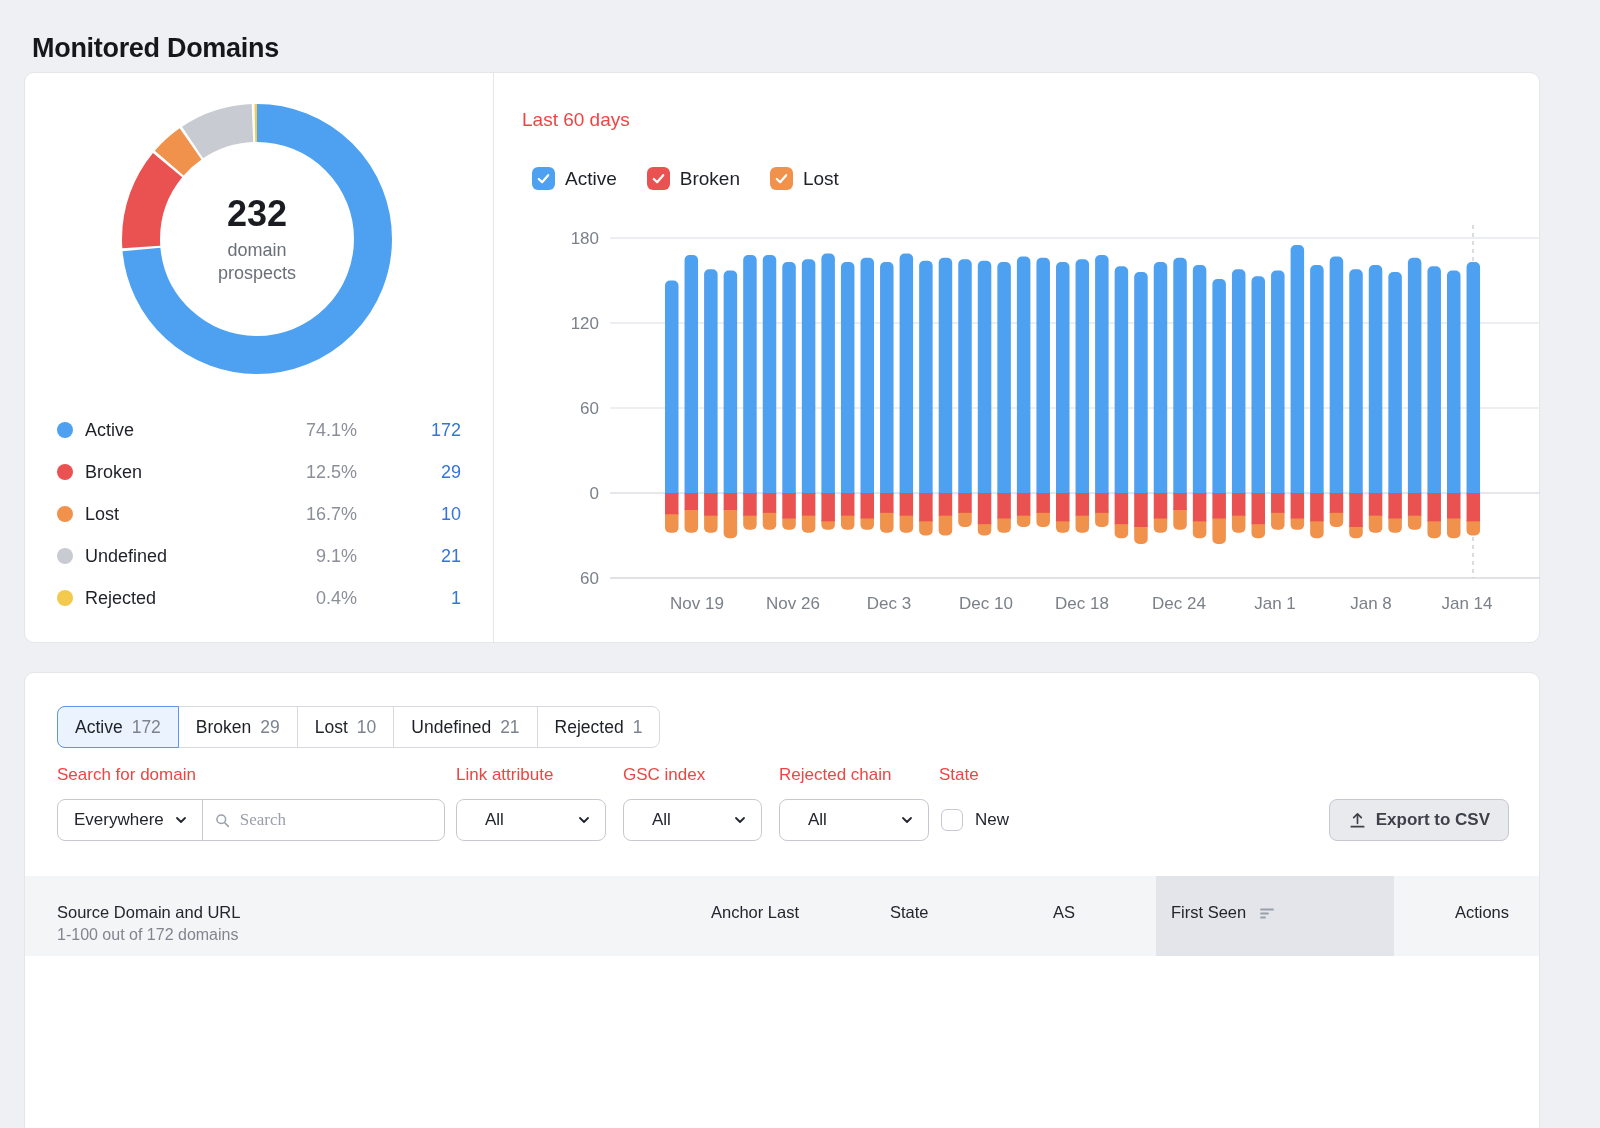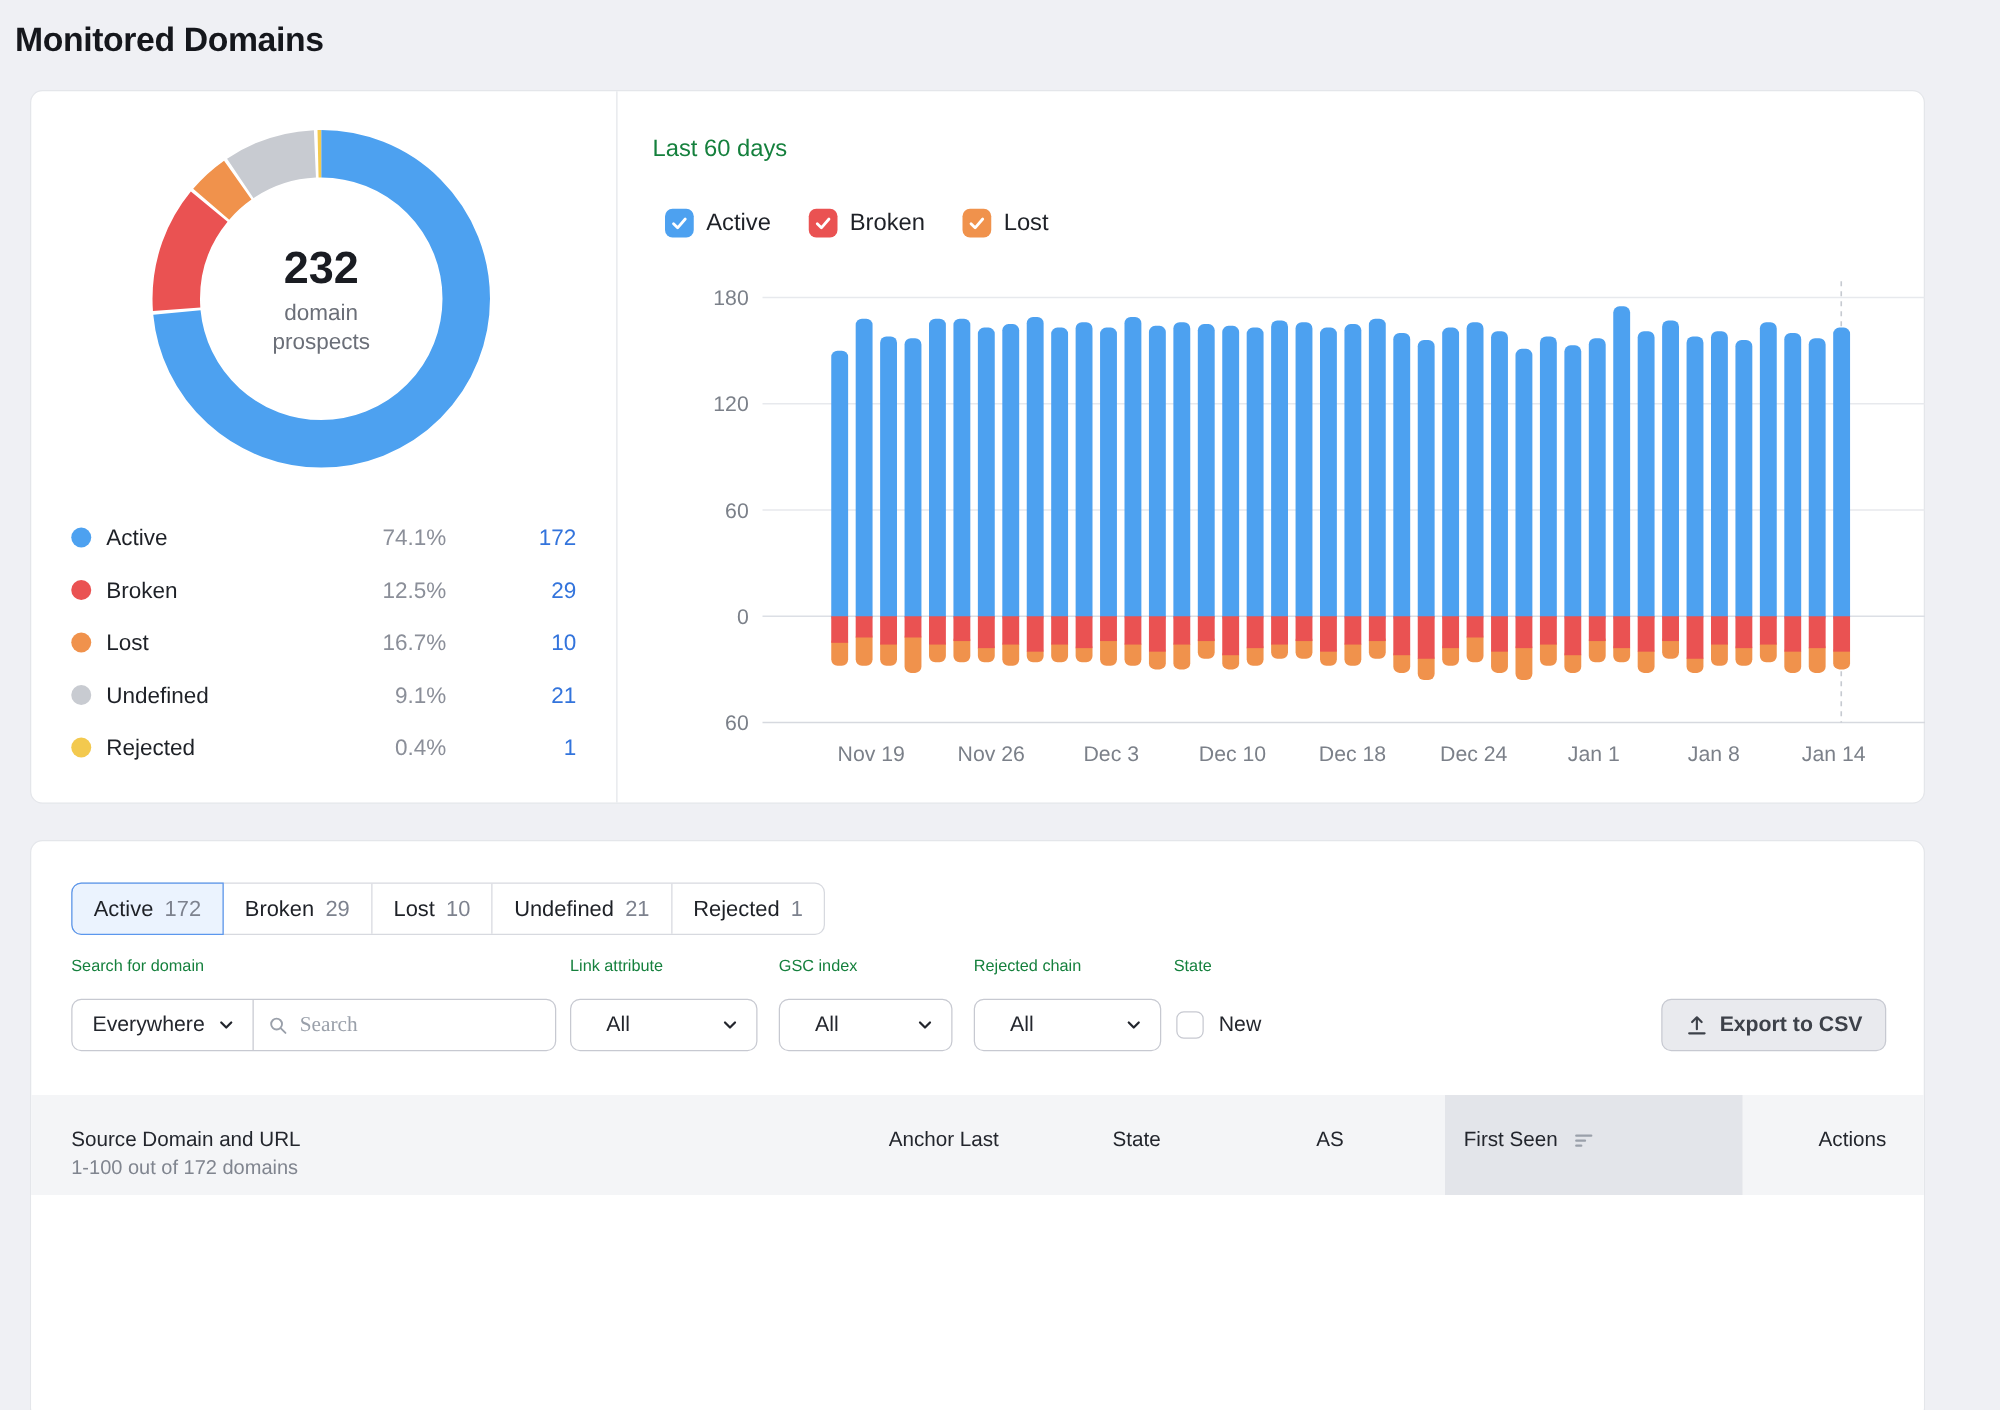--- a/index.html
+++ b/index.html
@@ -5,21 +5,21 @@
   * { box-sizing: border-box; margin: 0; padding: 0; }
   html,body { width:1600px; height:1128px; overflow:hidden; }
   body {
     background:#EFF0F4;
     font-family:"Liberation Sans", sans-serif;
     color:#17191F;
   }
   .page { position:relative; width:1600px; height:1128px; }
 
   
-  .topbar { position:absolute; left:12px; top:0; width:1516px; height:64px; display:flex; align-items:center; }
+  .topbar { position:absolute; left:32px; top:0; width:1516px; height:64px; display:flex; align-items:flex-end; }
   .topbar h1 { font-size:27px; font-weight:bold; color:#15171C; letter-spacing:-0.3px; }
   .topbar-right { margin-left:auto; display:flex; align-items:center; gap:16px; }
   .last-monitored { font-size:17px; color:#6B6F78; }
   .btn { display:inline-flex; align-items:center; gap:9px; height:42px; padding:0 18px;
          border-radius:8px; font-size:17px; cursor:pointer; border:1px solid transparent;
          font-family:"Liberation Sans", sans-serif; }
   .btn-green { background:#2FA06F; color:#fff; font-weight:bold; border-color:#2FA06F; }
   .btn-gray  { background:#E9EAEE; color:#3D4149; font-weight:bold; border-color:#C7C9D1; }
   .btn svg { flex:none; }
 
@@ -36,38 +36,38 @@
   .donut-sub { font-size:18px; color:#6B6F78; line-height:1.3; margin-top:4px; width:120px; }
   .donut-legend { position:absolute; left:32px; top:336px; width:404px; }
   .dl-row { display:flex; align-items:center; height:42px; font-size:18px; }
   .dl-dot { width:16px; height:16px; border-radius:50%; flex:none; margin-right:12px; }
   .dl-label { color:#1E2127; flex:1; }
   .dl-pct { color:#8B8F99; width:90px; text-align:right; }
   .dl-cnt { color:#3374DC; width:104px; text-align:right; cursor:pointer; text-decoration:none; }
 
   
   .chart-panel { position:absolute; left:468px; top:0; right:0; bottom:0; border-left:1px solid #E4E6EA; }
-  .chart-title { position:absolute; left:28px; top:36px; font-size:19px; color:#15803d; }
+  .chart-title { position:absolute; left:28px; top:36px; font-size:19px; color:#ef4444; }
   .chart-legend { position:absolute; left:38px; top:94px; display:flex; gap:30px; align-items:center; }
   .chk { display:flex; align-items:center; gap:10px; font-size:19px; color:#1E2127; cursor:pointer; }
   .chk-box { width:23px; height:23px; border-radius:6px; display:flex; align-items:center; justify-content:center; flex:none; }
   #bar-svg { position:absolute; left:68px; top:138px; }
 
   
   .tabs { position:absolute; left:32px; top:33px; display:inline-flex; border:1px solid #D7D9DF; border-radius:8px; background:#fff; }
   .tab { display:flex; align-items:center; gap:9px; padding:0 17px; height:40px; font-size:17.5px; color:#1E2127;
          border-right:1px solid #D7D9DF; cursor:pointer; position:relative; }
   .tab:first-child { border-radius:8px 0 0 8px; }
   .tab:last-child { border-right:none; border-radius:0 8px 8px 0; }
   .tab .cnt { color:#7D828E; }
   .tab.active { background:#EBF3FE; }
   .tab.active::after { content:""; position:absolute; inset:-1px; border:1.5px solid #5B97EE; border-radius:8px 0 0 8px; pointer-events:none; }
 
   
-  .flabel { position:absolute; top:92px; font-size:13px; color:#15803d; }
+  .flabel { position:absolute; top:92px; font-size:17px; color:#ef4444; }
   .control { position:absolute; top:126px; height:42px; background:#fff; border:1px solid #C7C9D1; border-radius:8px;
              display:flex; align-items:center; font-size:17px; color:#23262D; cursor:pointer; }
   .search-group { left:32px; width:388px; padding:0; }
   .scope { display:flex; align-items:center; gap:10px; padding:0 14px 0 16px; height:100%; border-right:1px solid #C7C9D1; flex:none; }
   .search-box { display:flex; align-items:center; gap:10px; padding:0 12px; flex:1; }
   .search-box input { border:none; outline:none; font-size:17px; width:100%; color:#23262D; font-family:Liberation Serif, serif; background:transparent; }
   .search-box input::placeholder { color:#9AA0AA; }
   .select { justify-content:space-between; padding:0 14px 0 28px; }
   .sel-link { left:431px; width:150px; }
   .sel-gsc { left:598px; width:139px; }

